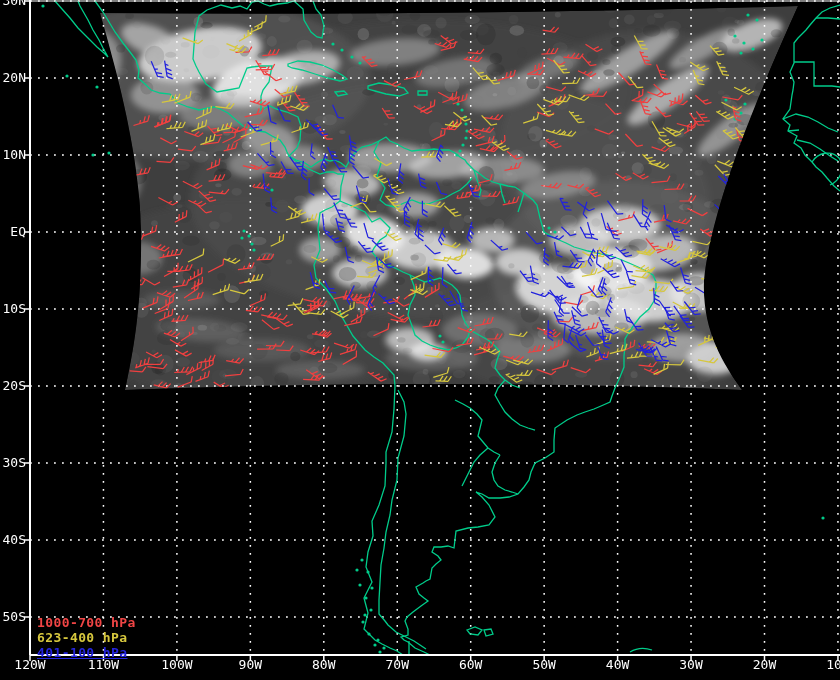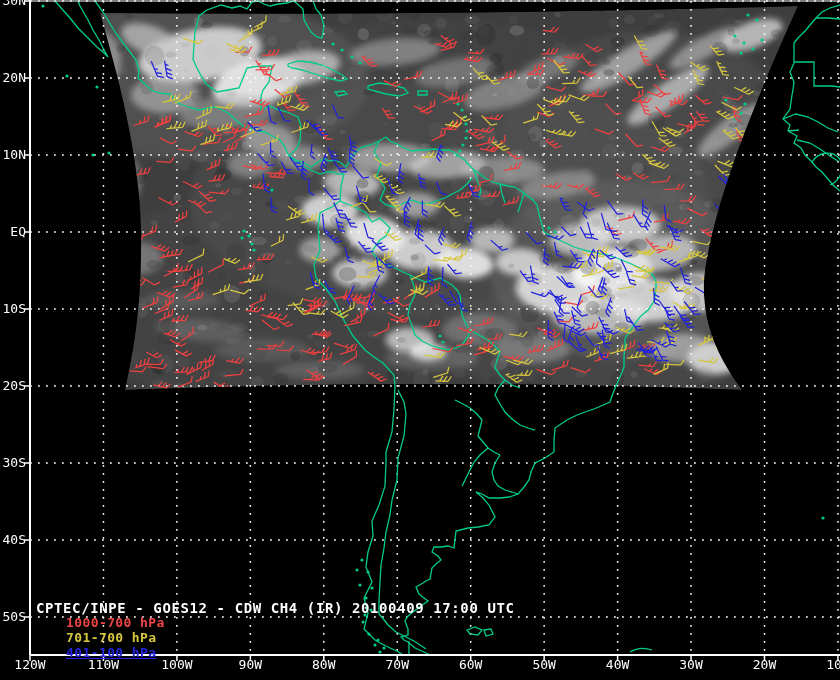--- a/index.html
+++ b/index.html
@@ -1,21 +1,21 @@
 <!DOCTYPE html>
 <html><head>
 <meta charset="utf-8">
 <style>
   html,body{margin:0;padding:0;background:#000;}
   #stage{position:relative;width:840px;height:680px;background:#000;overflow:hidden;
          font-family:"DejaVu Sans Mono",monospace;}
   #stage svg{position:absolute;left:0;top:0;}
   .map-title{position:absolute;left:36px;top:600px;color:#fff;font-weight:bold;
              font-size:14px;letter-spacing:.6px;white-space:nowrap;}
-  .legend{position:absolute;left:37px;top:615px;line-height:15px;margin-left:29px;}
+  .legend{position:absolute;left:37px;top:615px;line-height:15px;}
   .legend-row{font-weight:bold;font-size:13px;letter-spacing:.4px;white-space:nowrap;}
 </style>
 </head>
 <body>
 
 <div id="stage">
   <svg id="map" width="840" height="680" viewBox="0 0 840 680">
       <defs>
         <clipPath id="swath">
           <path d="M100,13 Q450,16 798,6 C765,80 712,200 704,280 C702,330 722,362 742,390 Q430,378 125,390 C135,345 142,300 141,230 C140,150 112,55 100,13 Z"></path>
@@ -1333,19 +1333,18 @@
         <text x="26" y="82" text-anchor="end">20N</text>
         <text x="26" y="159" text-anchor="end">10N</text>
         <text x="26" y="236" text-anchor="end">EQ</text>
         <text x="26" y="313" text-anchor="end">10S</text>
         <text x="26" y="390" text-anchor="end">20S</text>
         <text x="26" y="467" text-anchor="end">30S</text>
         <text x="26" y="544" text-anchor="end">40S</text>
         <text x="26" y="621" text-anchor="end">50S</text>
       </g>
     </svg>
-  <div class="map-title">CPTEC/INPE - GOES12 - CDW CH4 (IR) 20100409 17:00 UTC</div>
   <div class="legend">
     <div class="legend-row" style="color: rgb(240, 69, 69);">1000-700 hPa</div>
-    <div class="legend-row" style="color: rgb(214, 199, 62);">701-700 hPa</div>
+    <div class="legend-row" style="color: rgb(214, 199, 62);">623-400 hPa</div>
     <div class="legend-row" style="color: rgb(36, 36, 221); text-decoration: underline;">401-100 hPa</div>
   </div>
 </div>
 
 </body></html>

